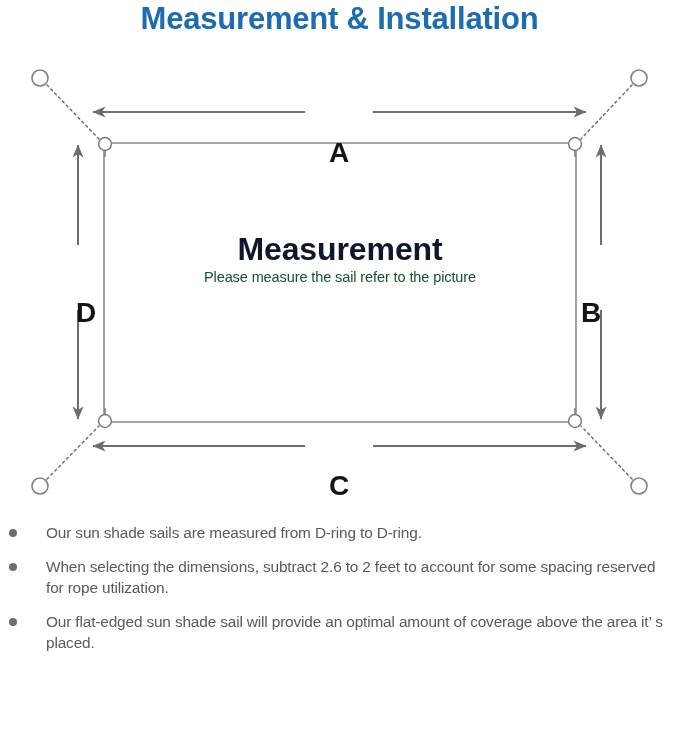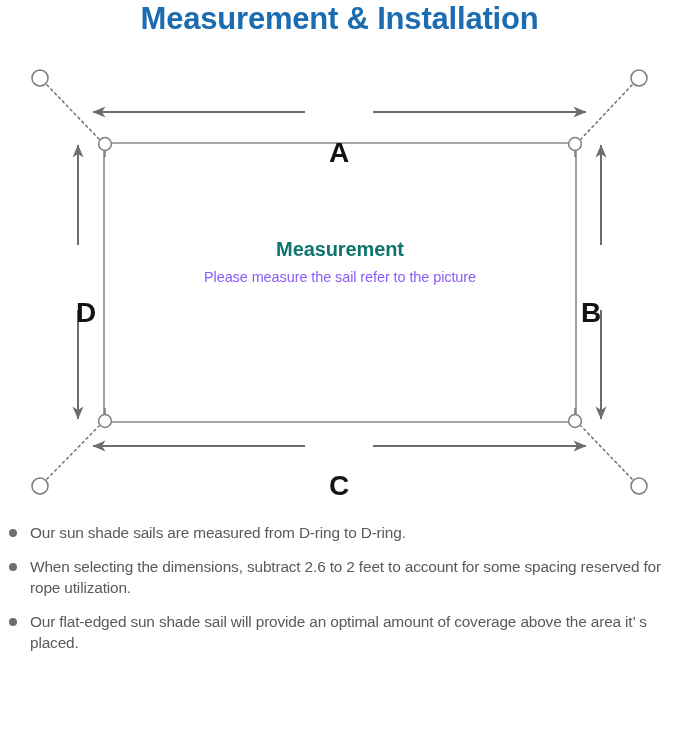--- a/index.html
+++ b/index.html
@@ -54,31 +54,31 @@
   
   .sail-caption {
     position: absolute;
     left: 108px;
     top: 190px;
     width: 464px;
     text-align: center;
     pointer-events: none;
   }
   .sail-caption-title {
-    font-size: 20px;
+    font-size: 32px;
     font-weight: bold;
-    color: #0f766e;
+    color: #0f172a;
     line-height: 30px;
     letter-spacing: -0.1px;
   }
   .sail-caption-sub {
     margin-top: 4px;
     font-size: 14.5px;
     font-weight: normal;
-    color: #8b5cf6;
+    color: #14532d;
     line-height: 19px;
     letter-spacing: -0.1px;
   }
 
   
   .dim-label {
     position: absolute;
     font-size: 28px;
     font-weight: bold;
     color: #141414;
@@ -96,21 +96,21 @@
     position: absolute;
     left: 0;
     top: 522px;
     width: 679px;
     padding: 0;
     margin: 0;
     list-style: none;
   }
   .note-item {
     position: relative;
-    padding-left: 30px;
+    padding-left: 46px;
     margin-bottom: 13px;
     font-size: 15.4px;
     line-height: 21px;
     color: #5a5a5a;
     letter-spacing: -0.15px;
   }
   .note-bullet {
     position: absolute;
     left: 9px;
     top: 7px;

